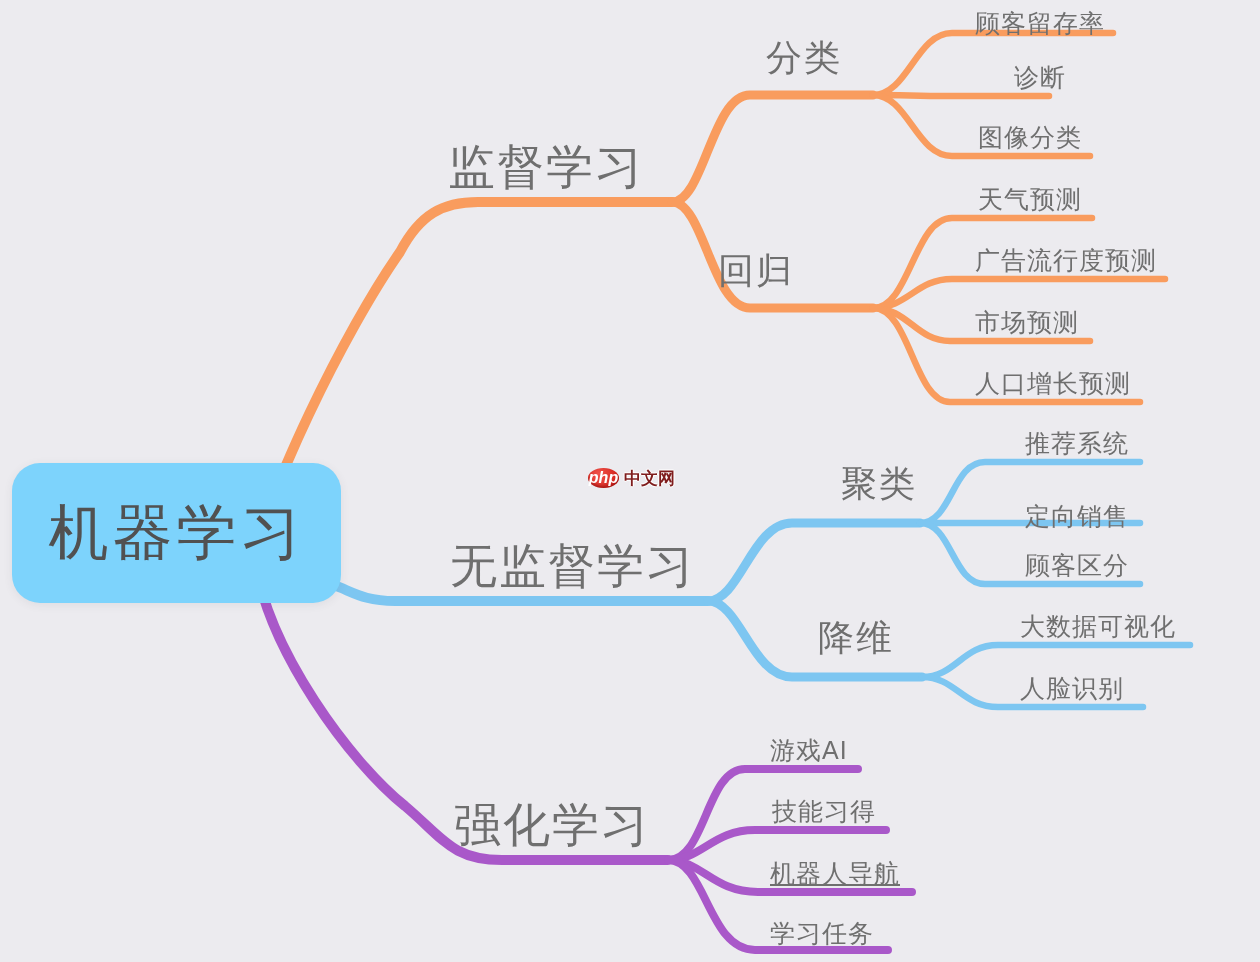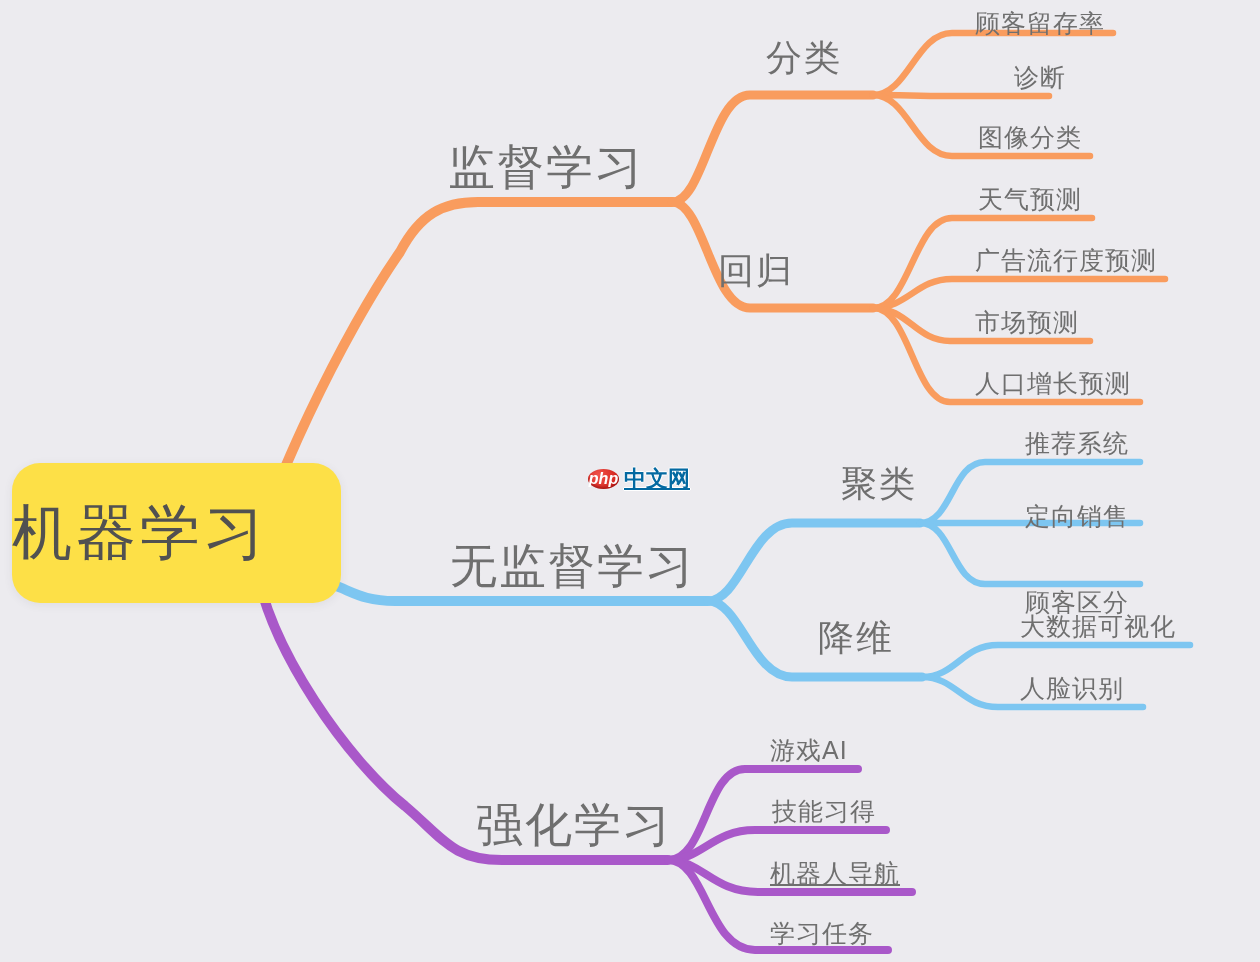--- a/index.html
+++ b/index.html
@@ -15,45 +15,44 @@
   svg.links path { fill: none; stroke-linecap: round; stroke-linejoin: round; }
 
   .label { position: absolute; white-space: nowrap; color: #6F6F6F; line-height: 1; }
   .main-label { font-size: 47px; letter-spacing: 2px; }
   .mid-label  { font-size: 36px; letter-spacing: 2px; }
   .leaf-label { font-size: 25px; letter-spacing: 1px; }
 
   .root-box {
     position: absolute; left: 12px; top: 463px;
     width: 329px; height: 140px;
-    background: #fde047; border-radius: 28px;
+    background: #7dd3fc; border-radius: 28px;
     box-shadow: 0 2px 10px rgba(60,60,80,0.08);
-    display: flex; align-items: center; 
+    display: flex; align-items: center; justify-content: center;
   }
   .root-box .root-text {
     font-size: 60px; letter-spacing: 4px; color: #515151; line-height: 1;
   }
 
   .watermark {
     position: absolute; left: 588px; top: 468px;
     display: flex; align-items: center; gap: 5px;
   }
   .wm-oval {
     width: 31px; height: 20px; border-radius: 50%;
     background: radial-gradient(circle at 35% 30%, #F0524A, #D92B24 65%, #B81B18);
     display: flex; align-items: center; justify-content: center;
     box-shadow: inset 0 -2px 3px rgba(120,0,0,0.5);
   }
   .wm-oval span {
     color: #fff; font-size: 16px; font-weight: bold; font-style: italic; line-height: 1; text-align: right;
   }
   .wm-text {
-    font-size: 22px; font-weight: bold; color: #0369a1; line-height: 1;
+    font-size: 17px; font-weight: bold; color: #7f1d1d; line-height: 1;
     text-shadow: 1px 0 0 #fff, -1px 0 0 #fff, 0 1px 0 #fff, 0 -1px 0 #fff;
-    text-decoration: underline;
   }
 </style>
 </head>
 <body>
 
 <div id="canvas">
 
   <svg class="links" width="1260" height="962" viewBox="0 0 1260 962">
 
     <path stroke-width="10" d="M 252 570 C 262 500 345 330 400 252 C 420 214 443 202 478 202 L 672 202" stroke="#F99C5E"></path>
@@ -82,39 +81,39 @@
     <path stroke-width="8" d="M 668 860 C 702 860 712 892 758 892 L 912 892" stroke="#A958C9"></path>
     <path stroke-width="8" d="M 668 860 C 706 860 708 950 755 950 L 888 950" stroke="#A958C9"></path>
   </svg>
 
   <div class="root-box">
     <span class="root-text">机器学习</span>
   </div>
 
   <div class="label main-label" style="left:448px; top:143px;">监督学习</div>
   <div class="label main-label" style="left:450px; top:542px;">无监督学习</div>
-  <div class="label main-label" style="left:476px; top:801px;">强化学习</div>
+  <div class="label main-label" style="left:454px; top:801px;">强化学习</div>
 
   <div class="label mid-label" style="left:766px; top:40px;">分类</div>
   <div class="label mid-label" style="left:718px; top:253px;">回归</div>
   <div class="label mid-label" style="left:804px; top:466px;margin-left:37px;">聚类</div>
   <div class="label mid-label" style="left:818px; top:620px;">降维</div>
 
   <div class="label leaf-label" style="left:975px; top:3px;margin-top:8px;">顾客留存率</div>
   <div class="label leaf-label" style="left:1014px; top:65px;text-align:right;">诊断</div>
   <div class="label leaf-label" style="left:978px; top:125px;">图像分类</div>
 
   <div class="label leaf-label" style="left:978px; top:187px;">天气预测</div>
   <div class="label leaf-label" style="left:975px; top:248px;">广告流行度预测</div>
   <div class="label leaf-label" style="left:975px; top:310px;">市场预测</div>
   <div class="label leaf-label" style="left:975px; top:371px;">人口增长预测</div>
 
   <div class="label leaf-label" style="left:1025px; top:431px;">推荐系统</div>
   <div class="label leaf-label" style="left:1025px; top:492px;margin-top:12px;">定向销售</div>
-  <div class="label leaf-label" style="left:1025px; top:553px;margin-top:37px;">顾客区分</div>
+  <div class="label leaf-label" style="left:1025px; top:553px;">顾客区分</div>
 
   <div class="label leaf-label" style="left:1020px; top:614px;">大数据可视化</div>
   <div class="label leaf-label" style="left:1020px; top:676px;">人脸识别</div>
 
   <div class="label leaf-label" style="left:770px; top:738px;">游戏AI</div>
   <div class="label leaf-label" style="left:772px; top:799px;">技能习得</div>
   <div class="label leaf-label" style="left:770px; top:861px;text-decoration:underline;">机器人导航</div>
   <div class="label leaf-label" style="left:770px; top:921px;">学习任务</div>
 
   <div class="watermark">

